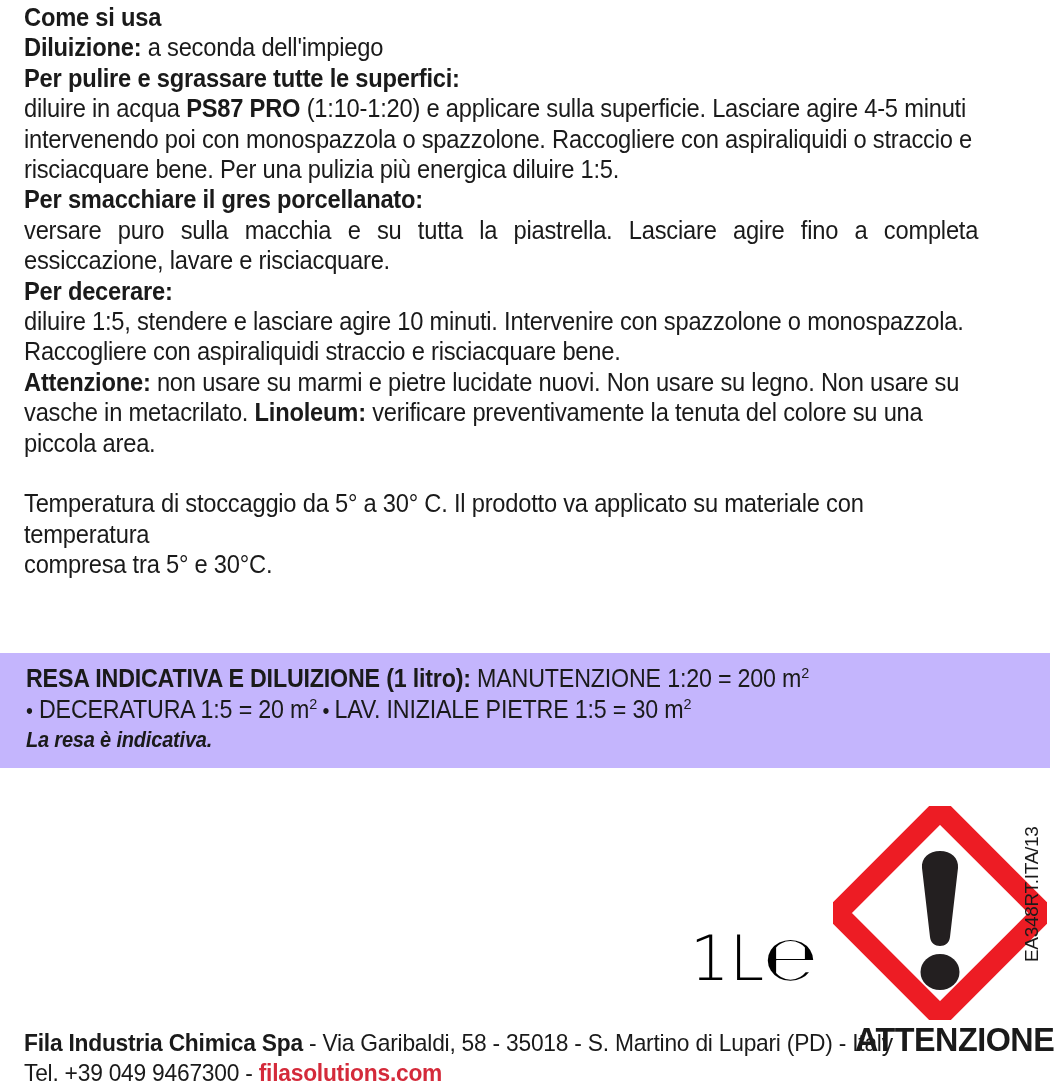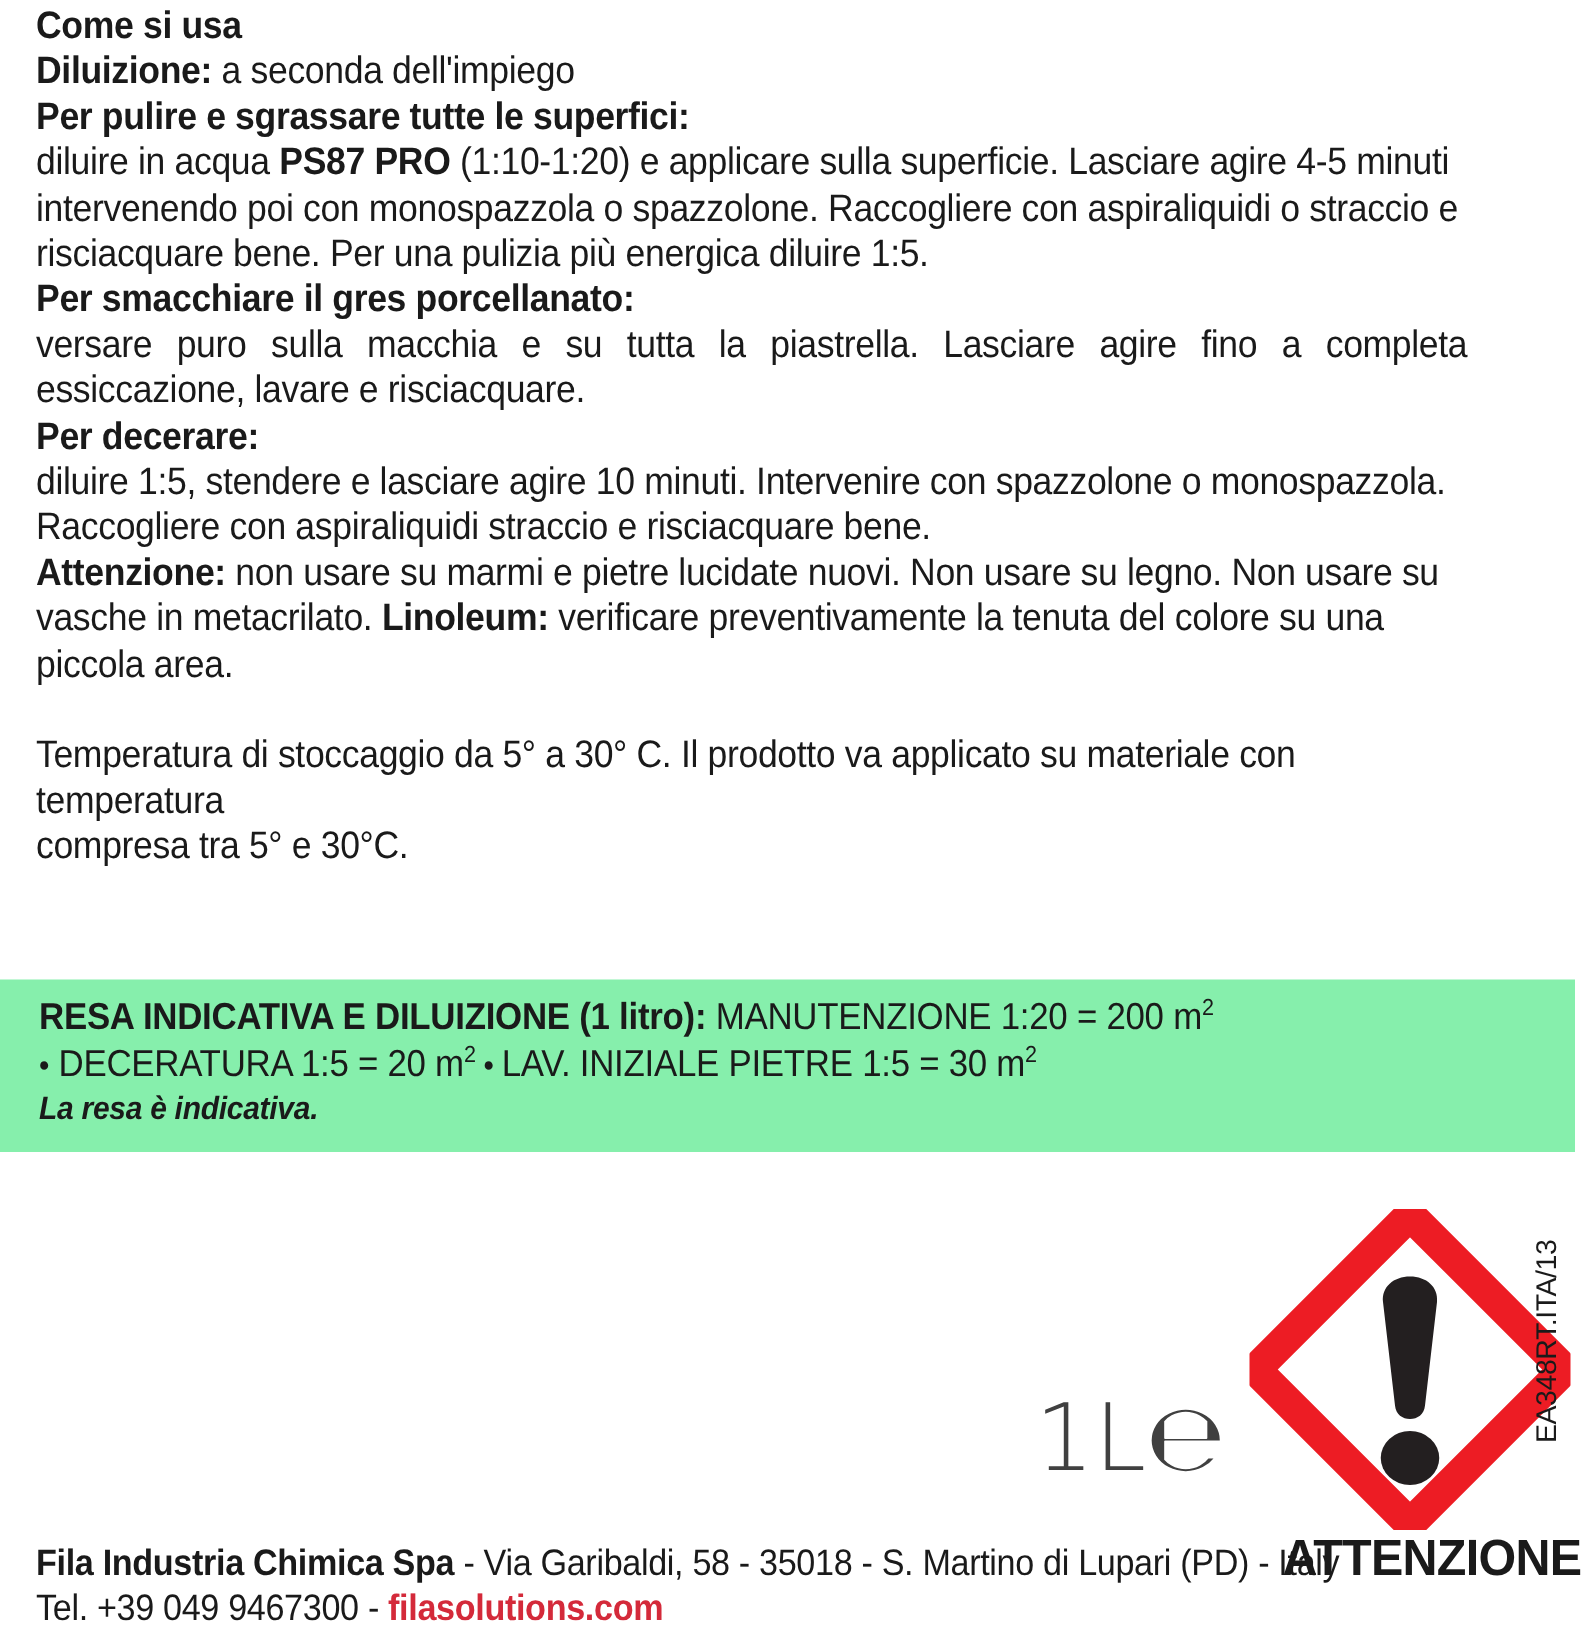--- a/index.html
+++ b/index.html
@@ -39,21 +39,21 @@
   }
   .spacer-line { display: block; height: 30.4px; }
 
   
   .yield-panel {
     position: absolute;
     left: 0;
     top: 653px;
     width: 1050px;
     height: 115px;
-    background: #86efac;
+    background: #c4b5fd;
   }
   .yield-inner {
     position: absolute;
     left: 26px;
     top: 10px;
     right: 8px;
     font-size: 25px;
     line-height: 31px;
     letter-spacing: -0.2px;
     transform: scaleX(0.93);
@@ -72,21 +72,21 @@
 
   
   .volume-mark {
     position: absolute;
     left: 690px;
     top: 928px;
     font-size: 62px;
     line-height: 62px;
     font-weight: 300;
     letter-spacing: 0px;
-    color: #404040;
+    color: #000000;
     font-family: "DejaVu Sans", sans-serif;
     white-space: nowrap;
   }
 
   
   .ghs {
     position: absolute;
     left: 833px;
     top: 806px;
     width: 214px;

